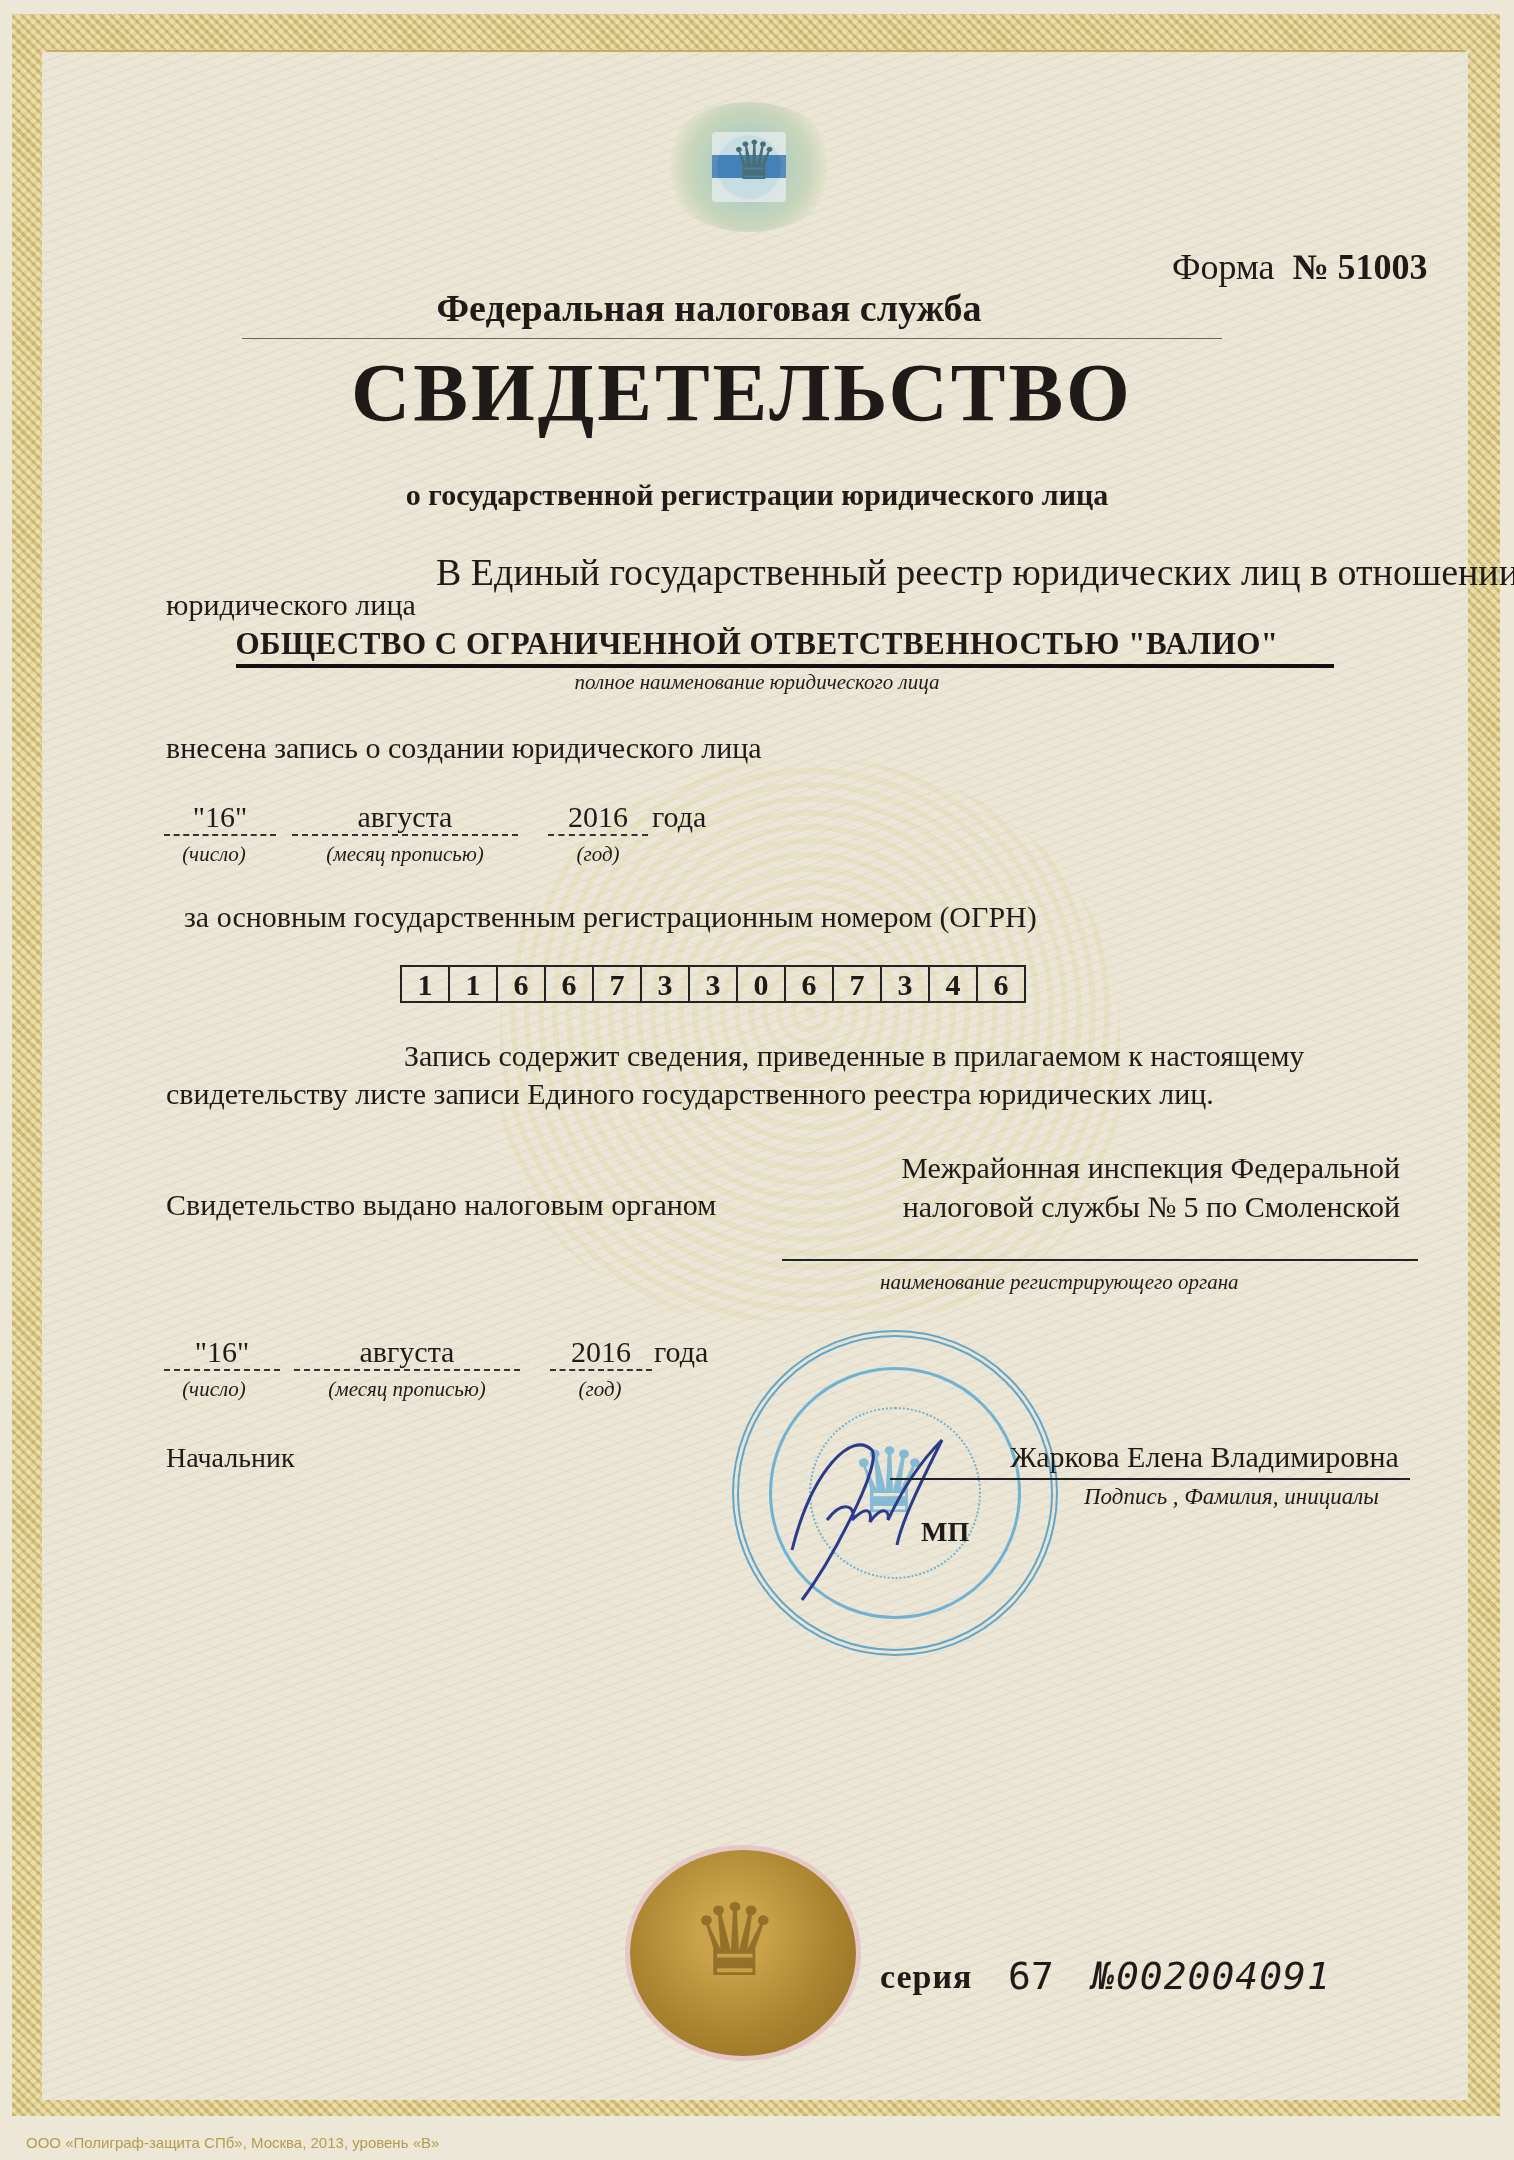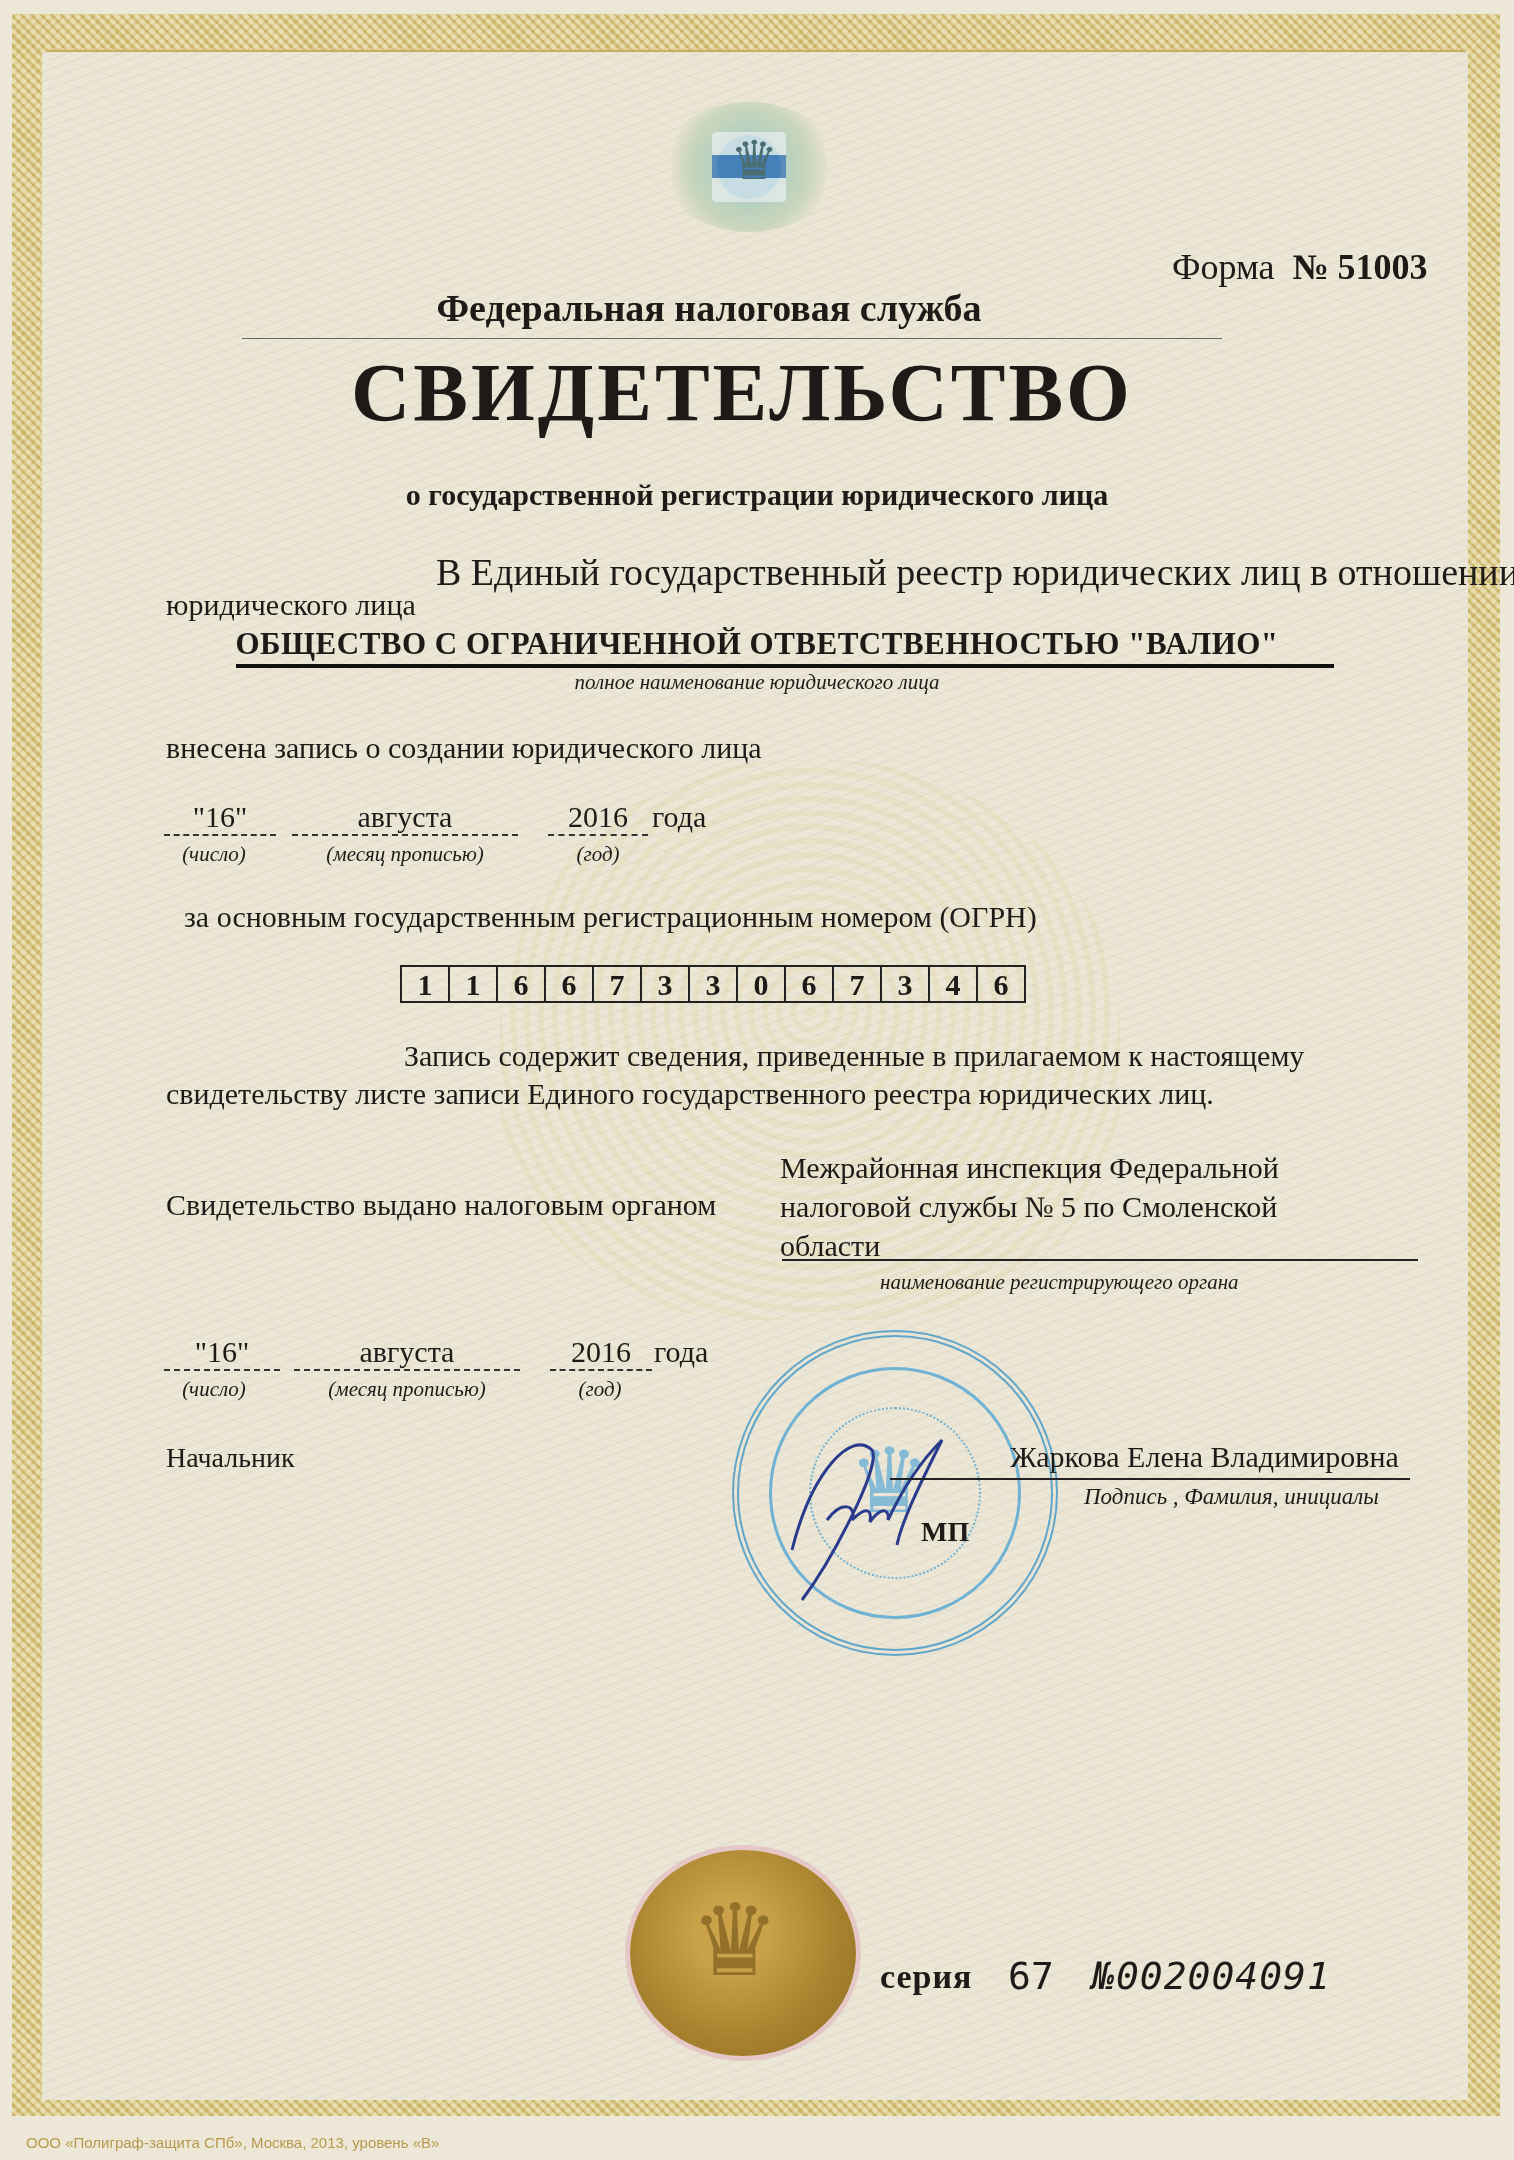--- a/index.html
+++ b/index.html
@@ -48,21 +48,21 @@
   .datelabel { position:absolute; text-align:center; font-style:italic; font-size:21px; }
 
   .p3 { left:184px; top:900px; font-size:30px; }
   .ogrn { position:absolute; left:400px; top:965px; display:flex; border:2.5px solid #222; }
   .ogrn div { width:46px; height:34px; border-right:2.5px solid #222; text-align:center;
     font-weight:700; font-size:30px; line-height:36px; }
   .ogrn div:last-child { border-right:none; }
   .p4 { left:404px; top:1039px; font-size:30px; }
   .p4b { left:166px; top:1077px; font-size:30px; }
   .issued { left:166px; top:1188px; font-size:30px; }
-  .org { position:absolute; left:780px; top:1148px; width:620px; text-align:left; font-size:30px; line-height:39px; }
+  .org { position:absolute; left:780px; top:1148px; width:620px; text-align:right; font-size:30px; line-height:39px; }
   .org-line { position:absolute; left:782px; top:1259px; width:636px; border-top:2px solid #222; }
   .h-org { left:880px; top:1270px; }
   .head { left:166px; top:1442px; font-size:28px; }
   .sign-line { position:absolute; left:890px; top:1478px; width:520px; border-top:2px solid #222; }
   .signer { left:1010px; top:1440px; font-size:30px; }
   .h-sign { left:1084px; top:1484px; font-size:23px; }
   .mp { left:921px; top:1516px; font-size:28px; font-weight:700; }
 
   .stamp { position:absolute; left:732px; top:1330px; width:312px; height:312px; border-radius:50%;
     border:7px double #4a9cc9; opacity:0.85; }
@@ -138,21 +138,20 @@
   <div>6</div>
 </div>
 
 <div class="t p4">Запись содержит сведения, приведенные в прилагаемом к настоящему</div>
 <div class="t p4b">свидетельству листе записи Единого государственного реестра юридических лиц.</div>
 
 <div class="t issued">Свидетельство выдано налоговым органом</div>
 <div class="org">
   <div>Межрайонная инспекция Федеральной</div>
   <div>налоговой службы № 5 по Смоленской</div>
-  <div>области</div>
 </div>
 <div class="org-line"></div>
 <div class="t hint h-org">наименование регистрирующего органа</div>
 
 <div class="datefield" style="left:164px; top:1335px; width:116px;">"16"</div>
 <div class="datefield" style="left:294px; top:1335px; width:226px;">августа</div>
 <div class="datefield" style="left:550px; top:1335px; width:102px;">2016</div>
 <div class="t" style="left:654px; top:1335px; font-size:30px;">года</div>
 <div class="datelabel" style="left:164px; top:1377px; width:100px;">(число)</div>
 <div class="datelabel" style="left:294px; top:1377px; width:226px;">(месяц прописью)</div>

